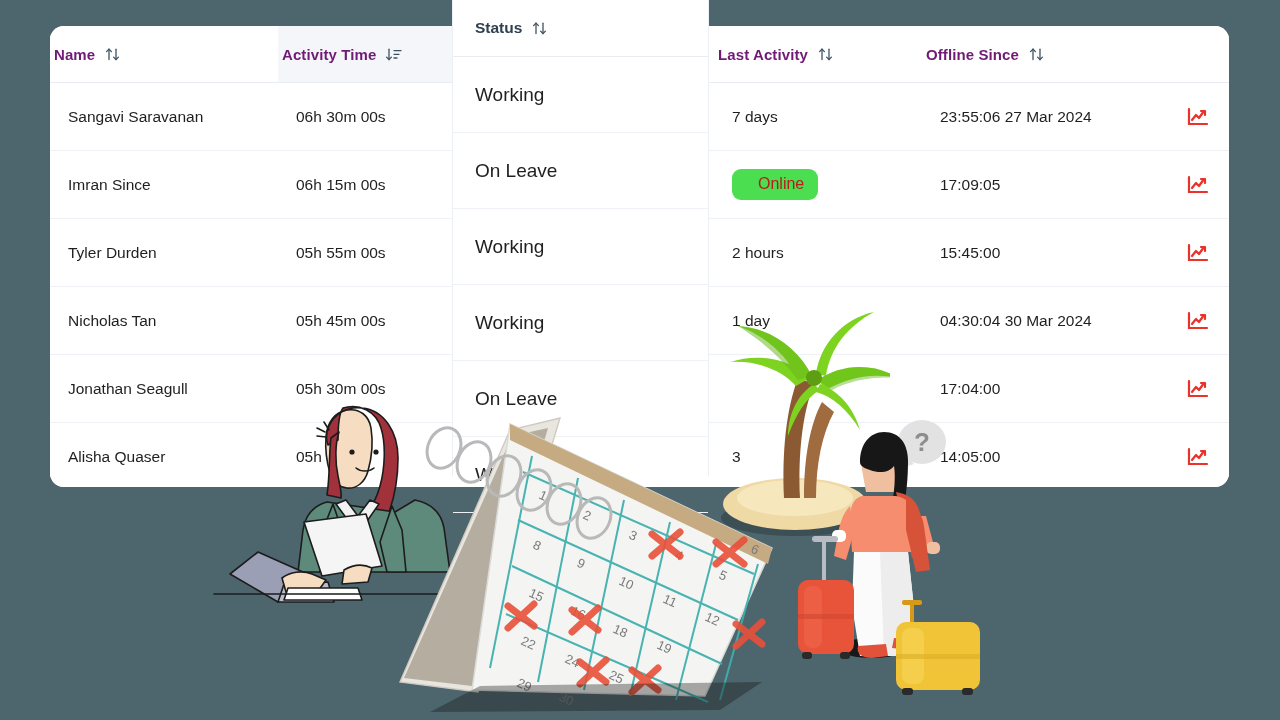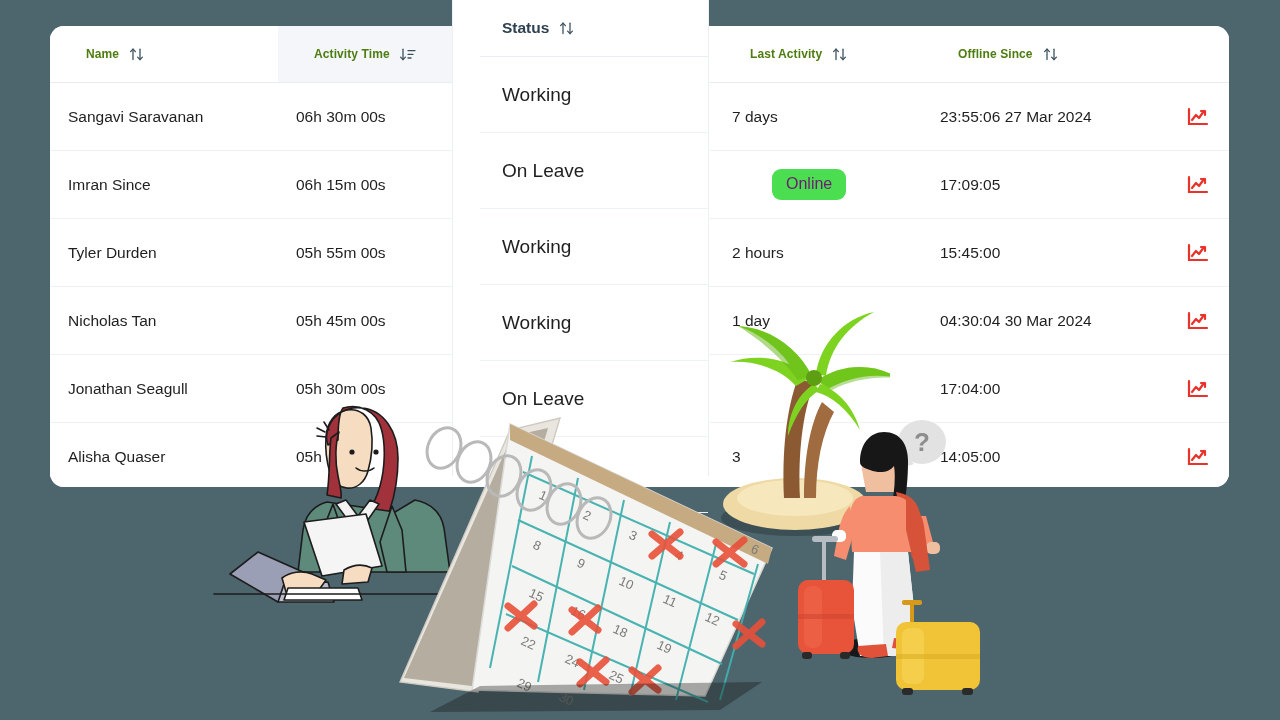--- a/index.html
+++ b/index.html
@@ -16,23 +16,23 @@
     position: absolute; left: 50px; top: 26px;
     width: 1179px; height: 461px;
     background: #ffffff;
     border-radius: 14px;
     overflow: hidden;
     z-index: 10;
   }
   .grid { display: grid; grid-template-columns: 228px 174px 262px 208px 265px 42px; width: 100%; }
   .hdr-cell {
     display: flex; align-items: center;
-    padding-left: 36px;
+    padding-left: 4px;
     height: 57px;
-    font-size: 12px; font-weight: bold; color: #4d7c0f;
+    font-size: 15px; font-weight: bold; color: #701a75;
     letter-spacing: .1px;
     border-bottom: 1px solid #e9edf2;
     background: #ffffff;
   }
   .hdr-cell.tinted { background: #f4f6f9; align-items: center; }
   .hdr-cell.blank { background: #ffffff; }
   .hdr-label { white-space: nowrap; }
   .sort-ic { display: inline-flex; margin-left: 9px; align-items: center; }
 
   .cell {
@@ -42,37 +42,35 @@
     font-size: 15.5px; color: #1f1f1f;
     border-bottom: 1px solid #eef1f5;
     background: #ffffff;
     white-space: nowrap;
   }
   .cell.last-in-body { border-bottom: none; }
   .cell.icon-cell { padding-left: 0; justify-content: flex-start; }
 
   .badge {
     display: inline-flex; align-items: center; justify-content: center;
-    background: #4ade50; color: #701a75;
+    background: #4ade50; color: #b91c1c;
     font-size: 16px;
     border-radius: 9px;
-    padding: 7px 14px 8px 14px;
+    padding: 7px 14px 8px 26px;
     line-height: 1;
-    margin-left: 40px;
   }
 
   
   .status-panel {
     position: absolute; left: 452px; top: 0px;
     width: 257px; height: 476px;
     background: #ffffff;
     z-index: 20;
     border-left: 1px solid #eceff3;
     border-right: 1px solid #eceff3;
-    padding-left: 27px;
   }
   .sp-hdr {
     height: 57px; display: flex; align-items: center;
     padding-left: 22px;
     font-size: 15.5px; font-weight: bold; color: #2f4050;
     border-bottom: 1px solid #e9edf2;
   }
   .sp-cell {
     height: 76px; display: flex; align-items: center;
     padding-left: 22px;

